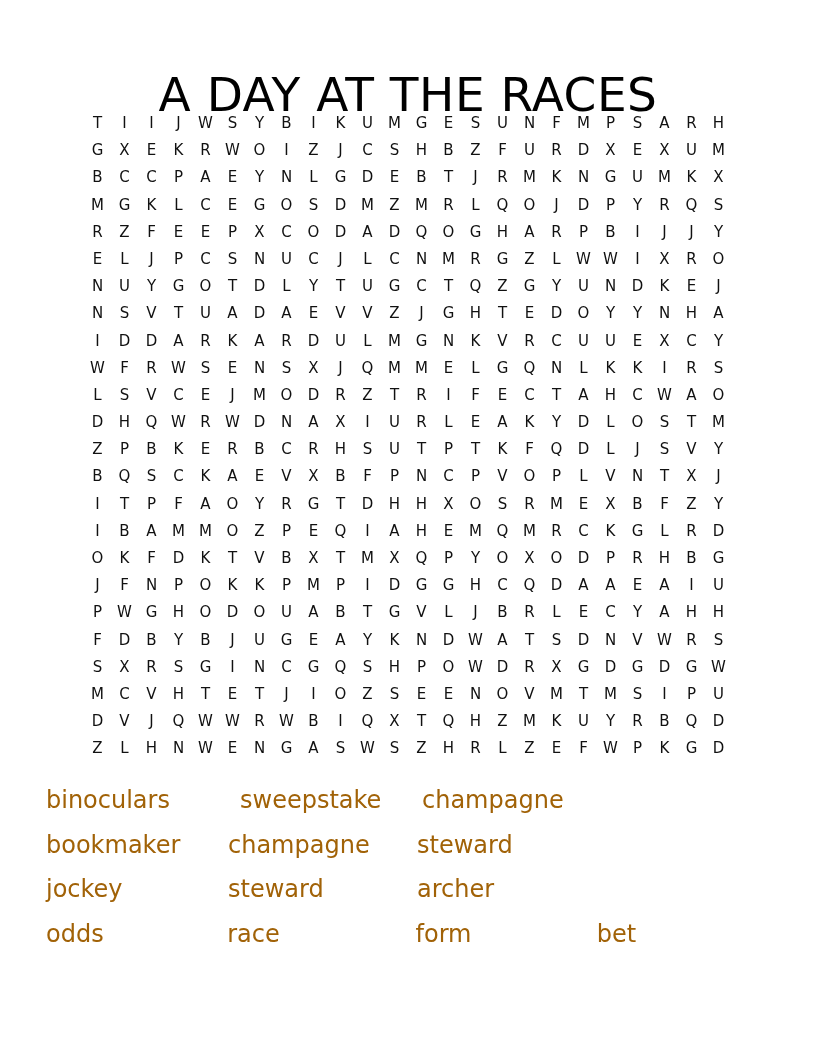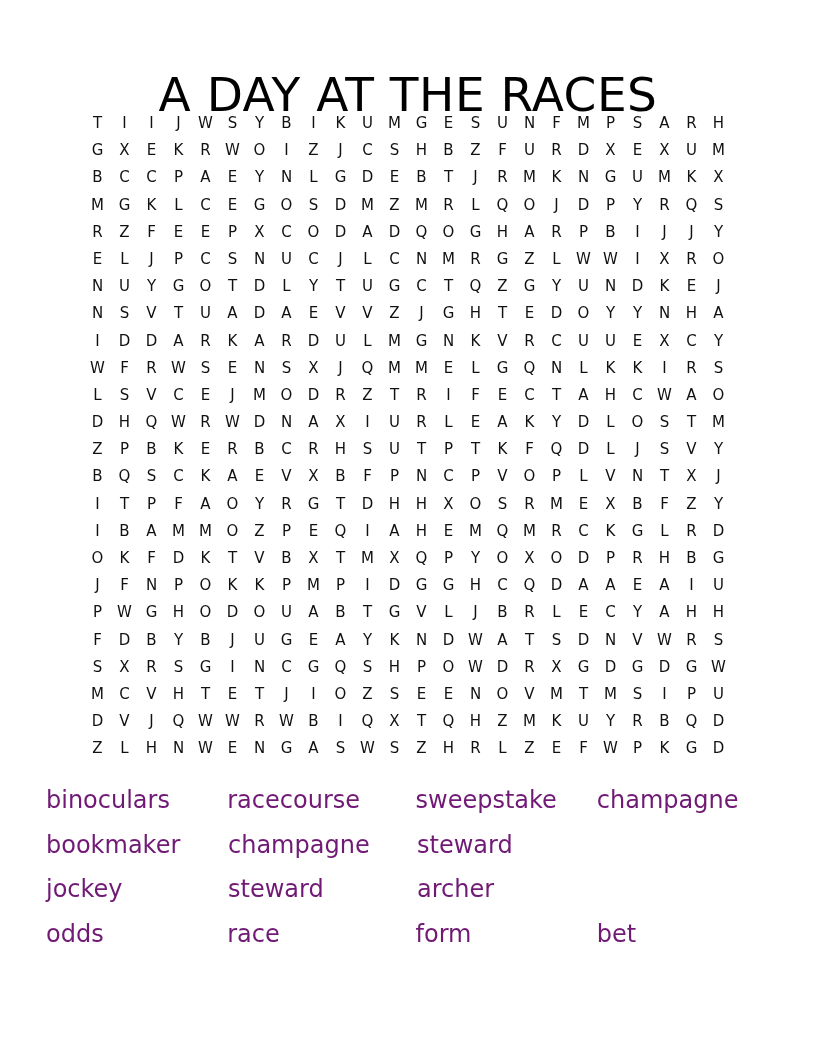--- a/index.html
+++ b/index.html
@@ -71,21 +71,21 @@
   .word-row {
     display: flex;
     height: 44.5px;
     align-items: center;
   }
   .word-cell {
     font-family: "DejaVu Sans", sans-serif;
     font-size: 24px;
     font-weight: 400;
     line-height: 44.5px;
-    color: #701a75;
+    color: #a16207;
     white-space: nowrap;
   }
   .word-cell.c0 { width: 182px; }
   .word-cell.c1 { width: 177px; }
   .word-cell.c2 { width: 182px; margin-left: 12px; }
   .word-cell.c3 { width: 190px; }
 </style>
 </head>
 <body>
 
@@ -716,21 +716,20 @@
         <span class="grid-cell">P</span>
         <span class="grid-cell">K</span>
         <span class="grid-cell">G</span>
         <span class="grid-cell">D</span>
       </div>
     </div>
 
   <div class="wordlist">
       <div class="word-row">
         <span class="word-cell c0">binoculars</span>
-        <span class="word-cell c1">racecourse</span>
         <span class="word-cell c2">sweepstake</span>
         <span class="word-cell c3">champagne</span>
       </div>
       <div class="word-row">
         <span class="word-cell c0">bookmaker</span>
         <span class="word-cell c1">champagne</span>
         <span class="word-cell c2">steward</span>
       </div>
       <div class="word-row">
         <span class="word-cell c0">jockey</span>

